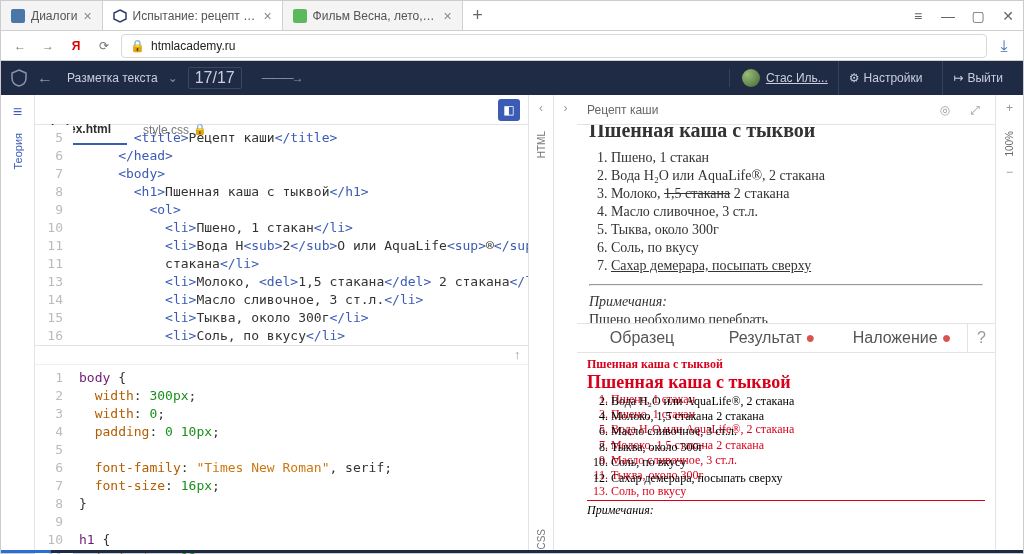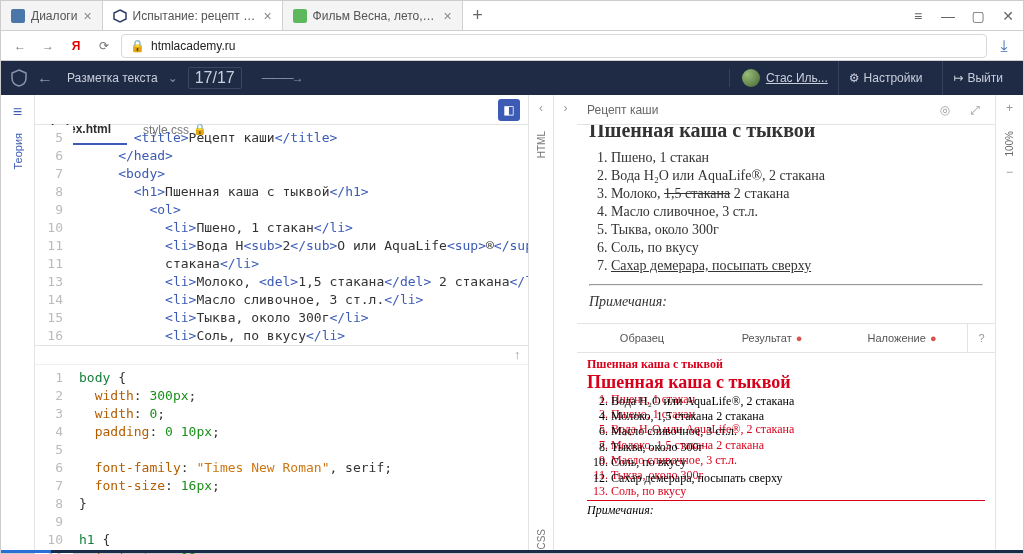--- a/index.html
+++ b/index.html
@@ -52,21 +52,21 @@
 .edtabs{height:30px;display:flex;align-items:center;border-bottom:1px solid #e3e3e3;font-size:12px;}
 .edtab{padding:0 16px;height:30px;display:flex;align-items:center;gap:4px;color:#777;margin-top:40px;}
 .edtab.active{color:#2d2d2d;font-weight:bold;border-bottom:2px solid #3b5bb5;}
 .lockico{color:#aaa;font-size:11px;}
 .sq{margin-left:auto;width:22px;height:22px;background:#3b5bb5;border-radius:3px;margin-right:8px;display:flex;align-items:center;justify-content:center;color:#fff;font-size:12px;}
 
 .code{flex:1;display:flex;font-family:Consolas,monospace;font-size:13px;overflow:hidden;}
 .gutter{width:38px;text-align:right;color:#bbb;padding:4px 10px 4px 0;line-height:18px;background:#fff;}
 .codelines{flex:1;padding:4px 6px;line-height:18px;white-space:pre;overflow:hidden;}
 .t{color:#3b5bb5;}
-.k{color:#15803d;}
+.k{color:#701a75;}
 .n{color:#b35c00;}
 .v{color:#1a8f1a;}
 .s{color:#c71;}
 
 
 .csspane{border-top:1px solid #e3e3e3;}
 .csspane .hdr{display:flex;justify-content:flex-end;padding:2px 8px;color:#999;border-bottom:1px solid #eee;}
 
 
 .midrail{width:24px;display:flex;flex-direction:column;align-items:center;gap:8px;padding-top:6px;background:#fff;color:#999;}
@@ -79,21 +79,21 @@
 .hicon{color:#999;width:20px;text-align:center;}
 .prevbody{flex:1;padding:0 12px 8px;font-family:"Times New Roman",serif;font-size:14px;overflow:hidden;}
 .prevbody h1{font-size:20px;margin-bottom:8px;font-weight:bold;}
 .prevbody ol{padding-left:22px;margin-bottom:10px;}
 .prevbody li{margin:2px 0;}
 .prevbody hr{margin:8px 0;}
 .notes p{margin:2px 0;}
 .noteshdr{font-style:italic;}
 
 
-.rtabs{height:30px;display:flex;border-top:1px solid #e3e3e3;border-bottom:1px solid #e3e3e3;font-size:11px;text-align:right;}
+.rtabs{height:30px;display:flex;border-top:1px solid #e3e3e3;border-bottom:1px solid #e3e3e3;font-size:16px;text-align:right;}
 .rtab{flex:1;display:flex;align-items:center;justify-content:center;gap:4px;color:#555;}
 .rtab.active{color:#222;font-weight:bold;border-bottom:2px solid #3b5bb5;}
 .dot{color:#d9534f;}
 .qbtn{width:28px;display:flex;align-items:center;justify-content:center;border-left:1px solid #e3e3e3;color:#999;}
 
 
 .diffbody{flex:1;padding:4px 10px;font-family:"Times New Roman",serif;font-size:12px;overflow:hidden;color:#d9001b;}
 .diffbody .bk{color:#000;}
 .diffbody h2{font-size:18px;font-weight:bold;margin:0;}
 .diffbody ol{padding-left:24px;}
@@ -298,20 +298,23 @@
             <li>Вода H₂O или AquaLife®, 2 стакана</li>
             <li>Молоко, <del>1,5 стакана</del> 2 стакана</li>
             <li>Масло сливочное, 3 ст.л.</li>
             <li>Тыква, около 300г</li>
             <li>Соль, по вкусу</li>
             <li><u>Сахар демерара, посыпать сверху</u></li>
           </ol>
         <hr>
         <div class="notes">
           <p class="noteshdr">Примечания:</p>
+          <div id="prev-notes">
+              <p>Пшено необходимо перебрать</p>
+            </div>
         </div>
       </div>
 
       <div class="rtabs">
         <div class="rtab">
             <span>Образец</span>
           </div>
         <div class="rtab">
             <span>Результат</span>
             <span class="dot">●</span>

